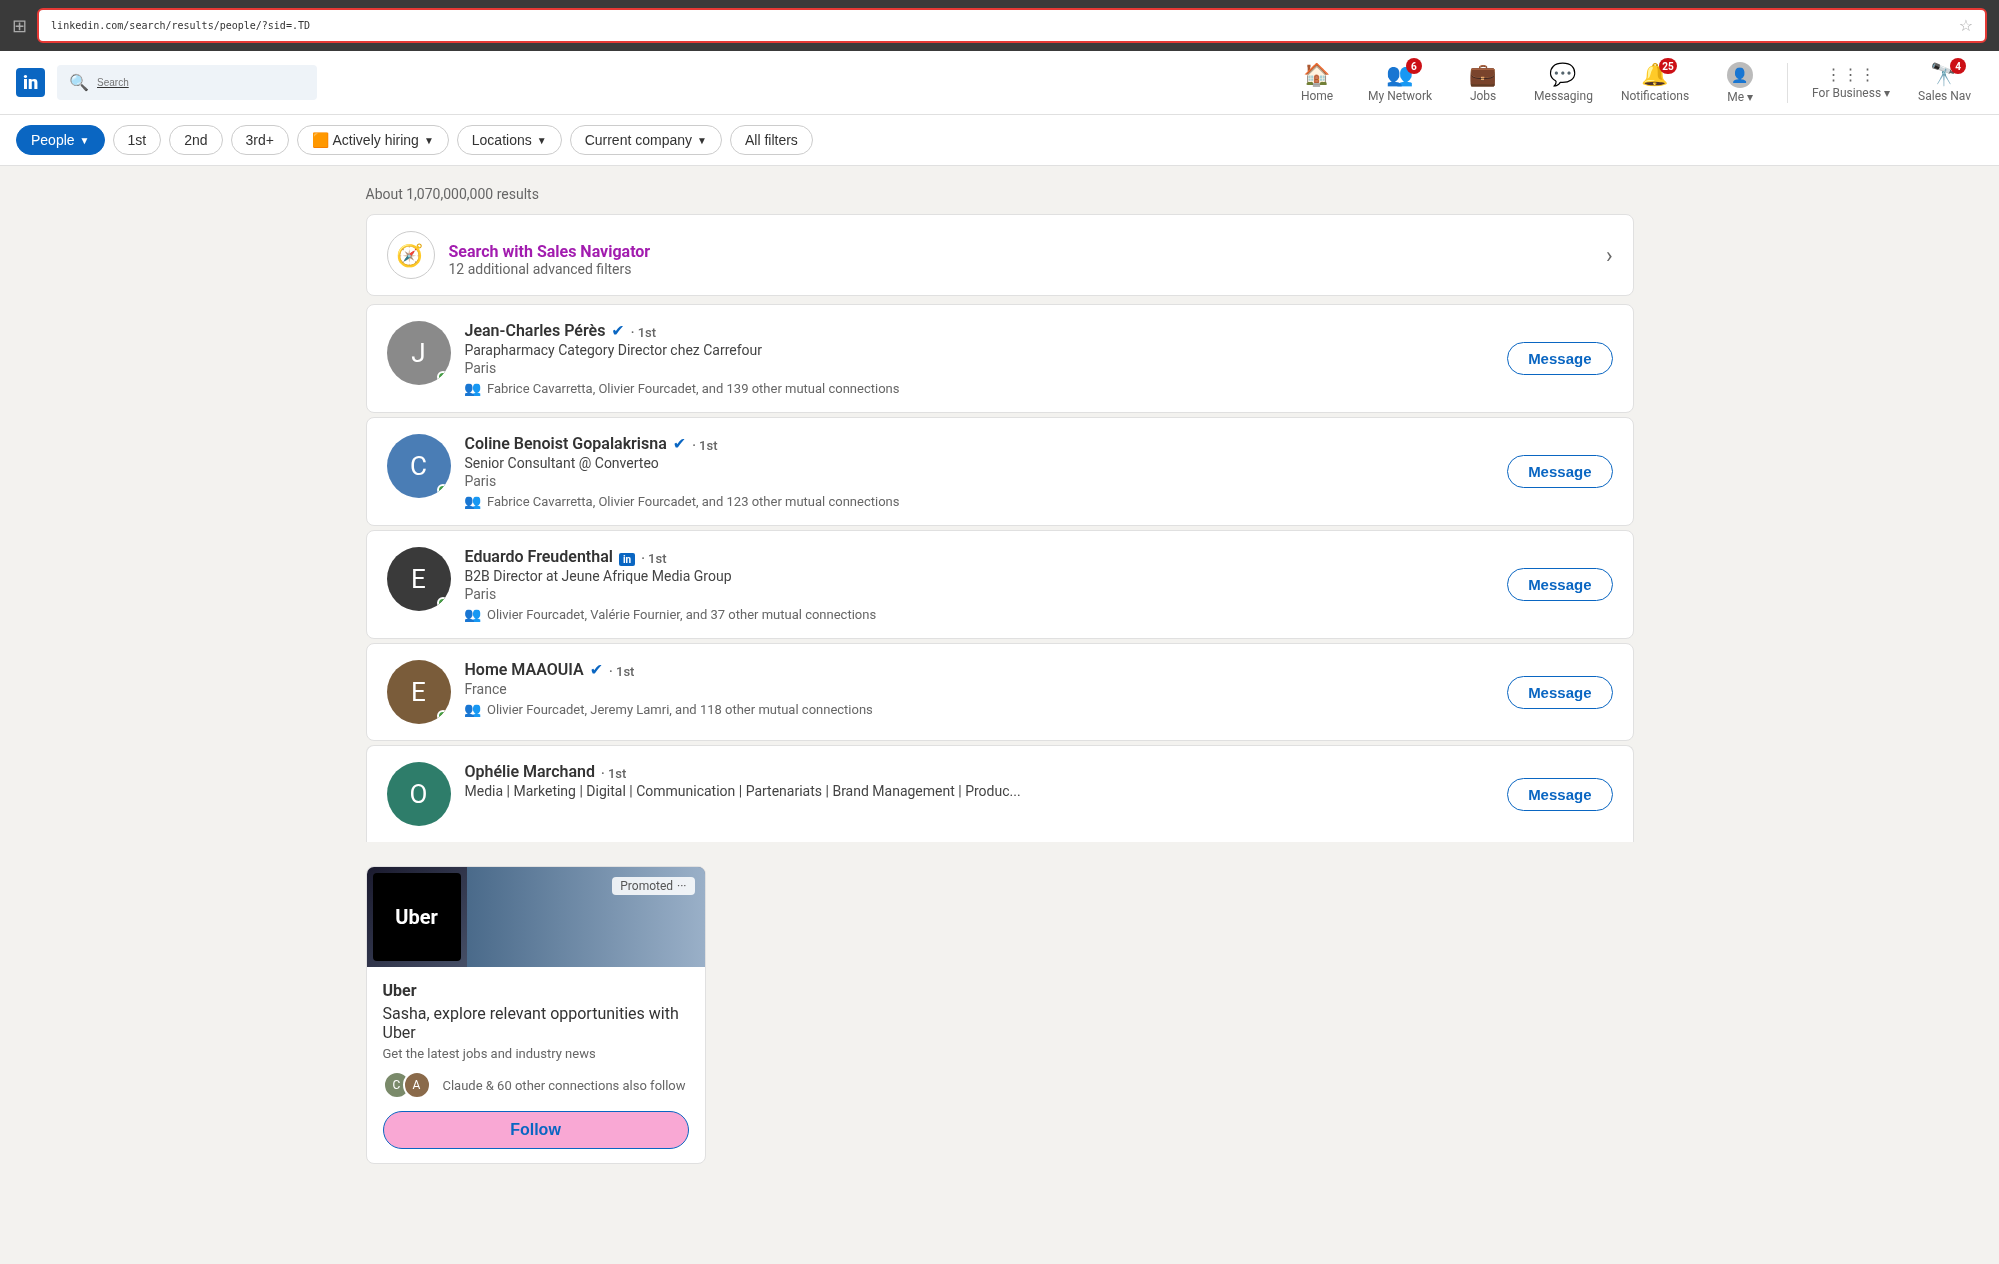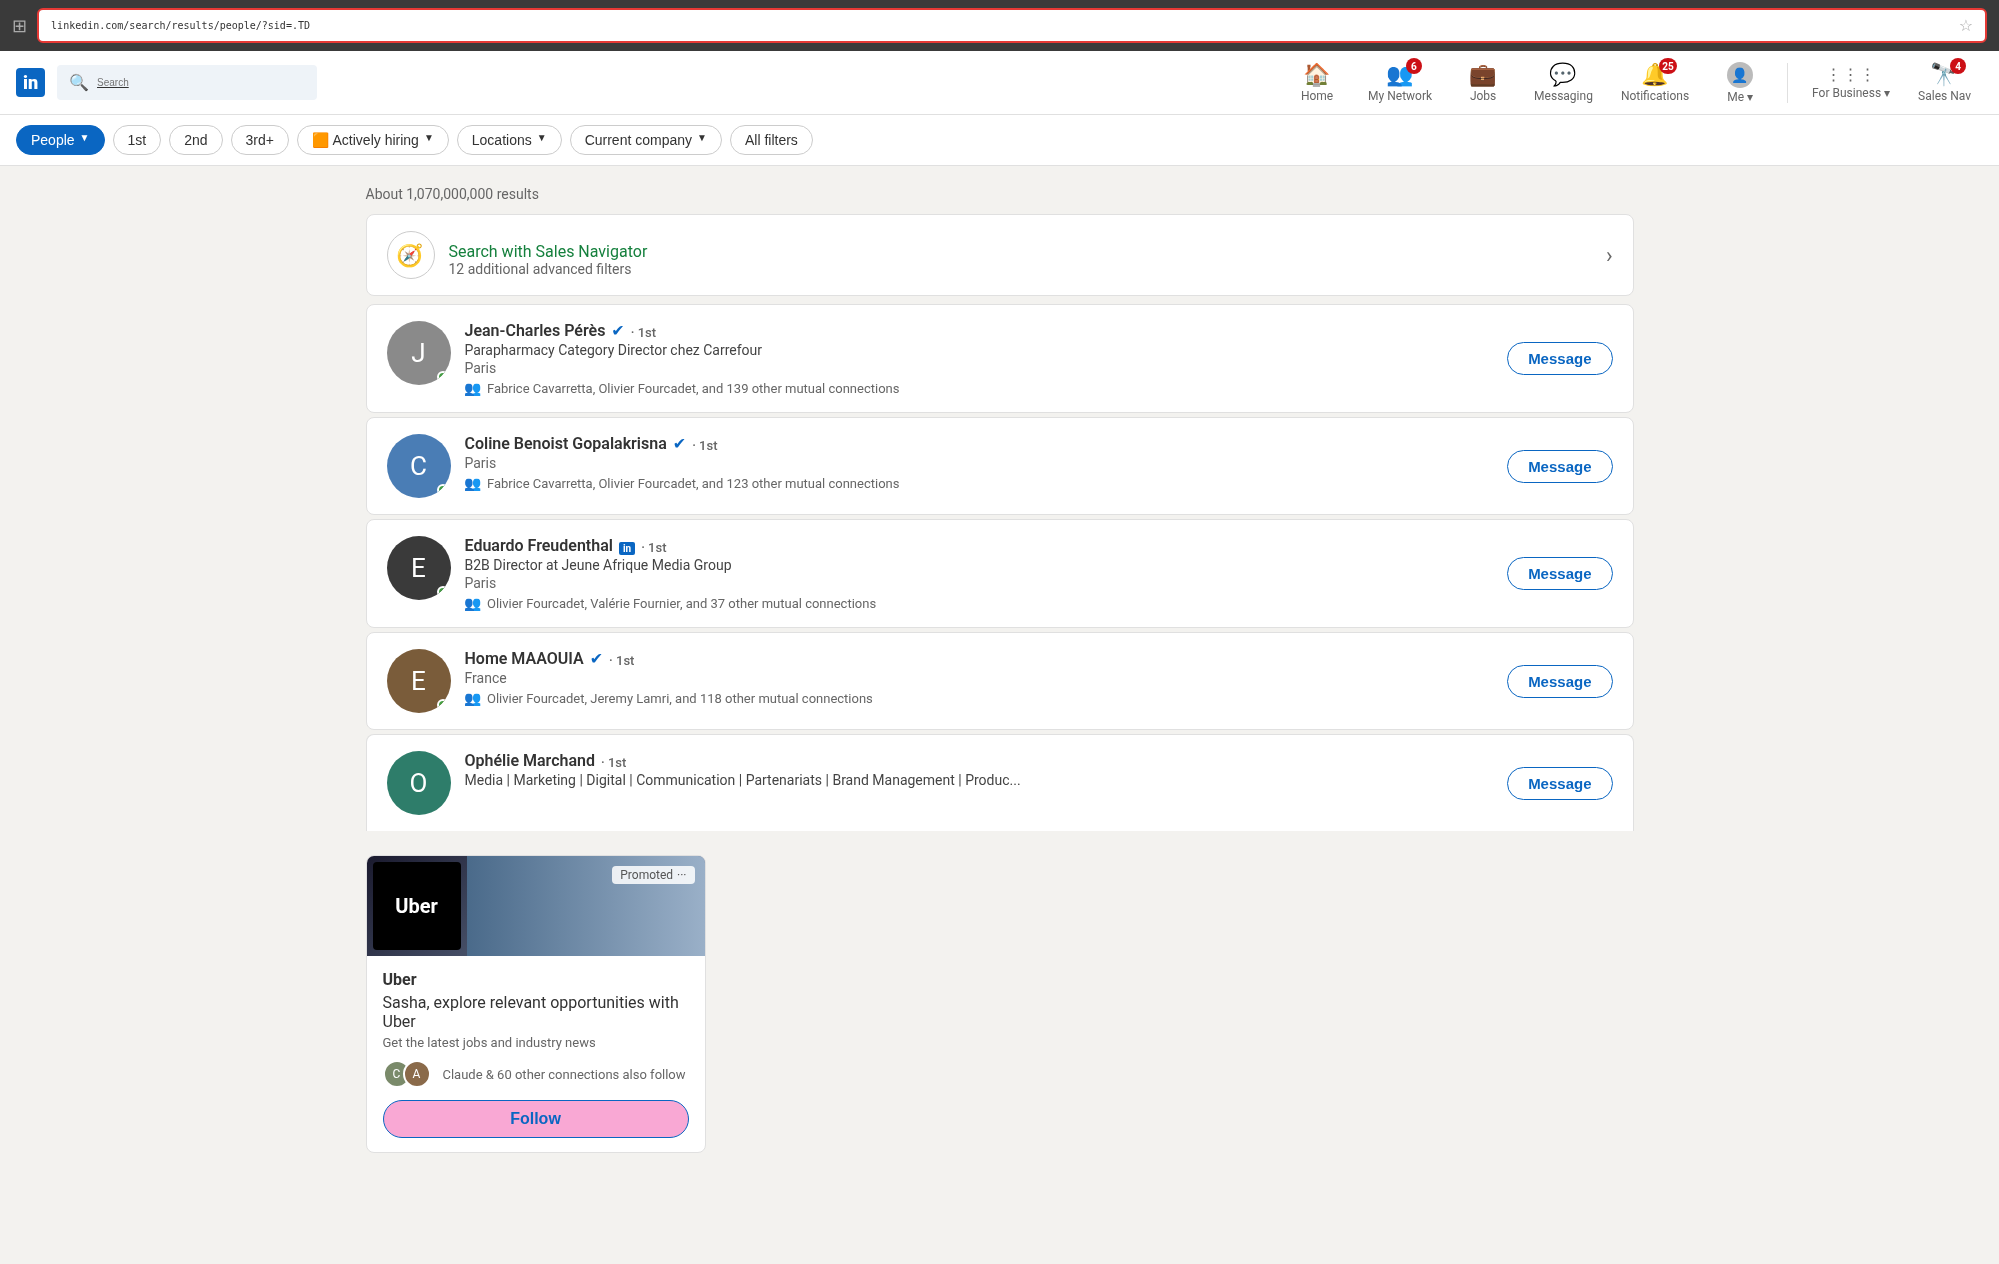--- a/index.html
+++ b/index.html
@@ -133,20 +133,21 @@
       align-items: center;
       gap: 8px;
     }
     .filter-btn {
       border-radius: 20px;
       padding: 6px 14px;
       font-size: 14px;
       font-weight: 500;
       cursor: pointer;
       display: flex;
+      align-items: center;
       gap: 5px;
       border: 1px solid #ccc;
       background: #fff;
       color: #333;
     }
     .filter-btn.active {
       background: #0a66c2;
       color: #fff;
       border-color: #0a66c2;
     }
@@ -188,21 +189,21 @@
       height: 48px;
       border-radius: 50%;
       border: 1px solid #ccc;
       display: flex;
       align-items: center;
       justify-content: center;
       font-size: 22px;
       color: #666;
       background: #fff;
     }
-    .sales-nav-title { font-size: 16px; font-weight: 400; color: #15803d; margin-top: 8px; }
+    .sales-nav-title { font-size: 16px; font-weight: 700; color: #a21caf; margin-top: 8px; }
     .sales-nav-sub { font-size: 14px; color: #666; }
     .chevron-right { font-size: 22px; color: #666; }
 
     
     .person-card {
       background: #fff;
       border: 1px solid #e0e0e0;
       border-radius: 8px;
       padding: 16px 20px;
       display: flex;
@@ -493,20 +494,21 @@
       <div class="person-avatar av-blue">
         <span>C</span>
         <div class="online-dot"></div>
       </div>
       <div class="person-info">
         <div class="person-name-row">
           <span class="person-name">Coline Benoist Gopalakrisna</span>
           <span class="verified-icon">✔</span>
           <span class="degree-badge">· <span>1st</span></span>
         </div>
+        <div class="person-title">Senior Consultant @ Converteo</div>
         <div class="person-location">Paris</div>
         <div class="mutual-connections">
           <span class="mutual-icon">👥</span>
           <span>Fabrice Cavarretta, Olivier Fourcadet, and 123 other mutual connections</span>
         </div>
       </div>
       <button class="message-btn">Message</button>
     </div>
 
     <div class="person-card">

